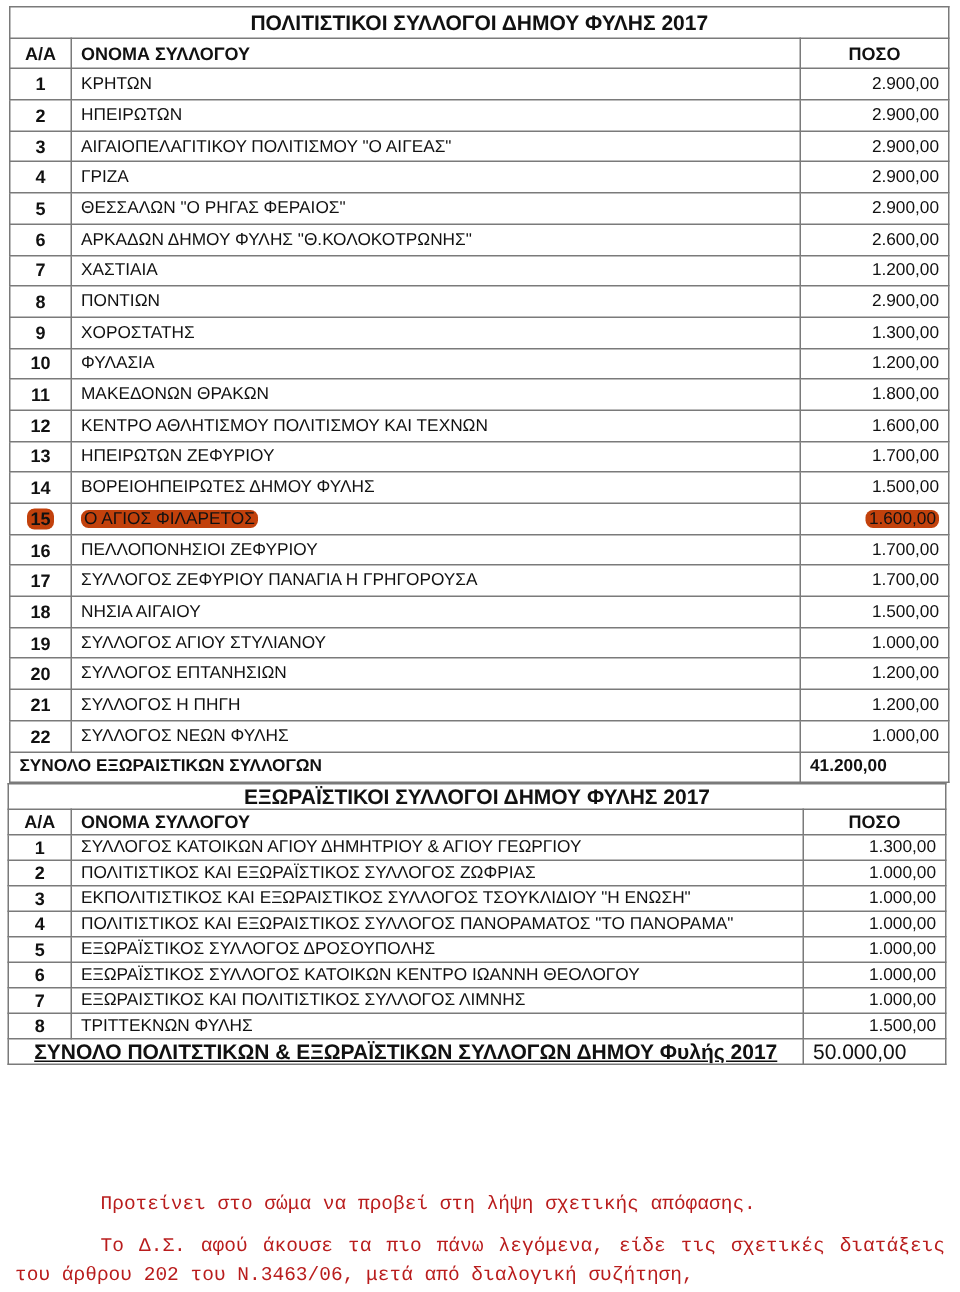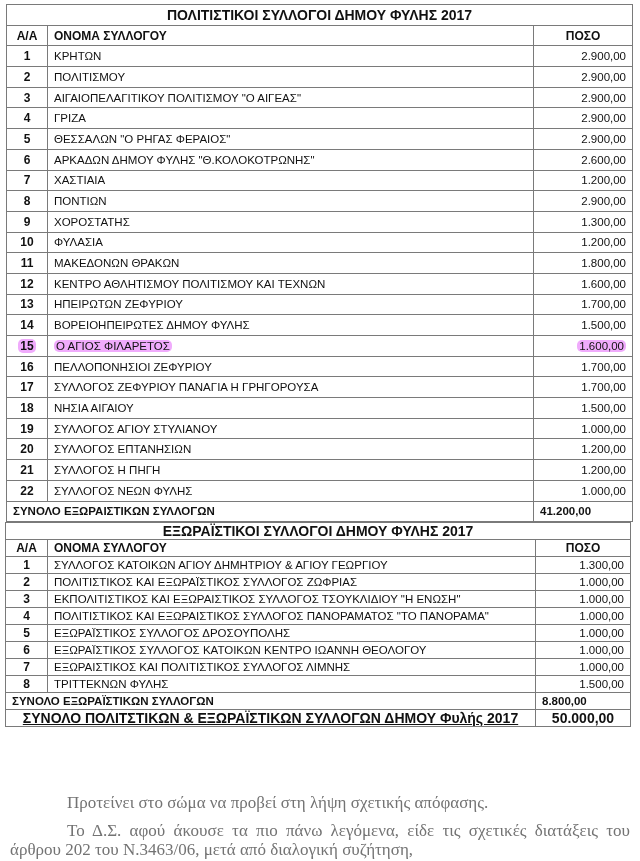--- a/index.html
+++ b/index.html
@@ -27,33 +27,33 @@
   td.title { text-align: center; font-weight: bold; font-size: 14px; }
   td.hdr-num { text-align: center; font-weight: bold; font-size: 12px; }
   td.hdr-name { font-weight: bold; font-size: 12px; padding-left: 14px; margin-left: 42px; }
   td.hdr-amt { text-align: center; font-weight: bold; font-size: 12px; }
   td.num { text-align: center; font-weight: bold; font-size: 12px; }
   td.name { padding-left: 14px; margin-top: 16px; }
   td.amt { text-align: right; padding-right: 14px; }
   td.sum-label { text-align: left; font-weight: bold; padding-right: 8px; }
   td.sum-amt { text-align: left; font-weight: bold; }
   td.grand-label { text-align: center; font-weight: bold; font-size: 14px; text-decoration: underline; }
-  td.grand-amt { text-align: center; font-weight: bold; font-size: 14px; }
+  td.grand-amt { text-align: left; font-weight: normal; font-size: 14px; }
 
   .hl {
-    background: #f0abfc;
+    background: #c2410c;
     border-radius: 5px;
     padding: 0 2px;
   }
 
   .para {
     position: absolute;
-    font-family: Liberation Serif, serif;
-    font-size: 17px;
-    color: #737373;
+    font-family: Liberation Mono, monospace;
+    font-size: 13px;
+    color: #b91c1c;
     line-height: 19px;
   }
   #p1 { left: 10px; top: 793px; text-indent: 57px; width: 620px; }
   #p2 { left: 10px; top: 821px; text-indent: 57px; width: 620px; text-align: justify; }
 </style>
 </head>
 <body>
 
 <table class="assoc" id="t1">
   <colgroup>
@@ -70,21 +70,21 @@
       <td class="hdr-name">ΟΝΟΜΑ ΣΥΛΛΟΓΟΥ</td>
       <td class="hdr-amt">ΠΟΣΟ</td>
     </tr>
   <tr>
         <td class="num">1</td>
         <td class="name">ΚΡΗΤΩΝ</td>
         <td class="amt">2.900,00</td>
       </tr>
       <tr>
         <td class="num">2</td>
-        <td class="name">ΠΟΛΙΤΙΣΜΟΥ</td>
+        <td class="name">ΗΠΕΙΡΩΤΩΝ</td>
         <td class="amt">2.900,00</td>
       </tr>
       <tr>
         <td class="num">3</td>
         <td class="name">ΑΙΓΑΙΟΠΕΛΑΓΙΤΙΚΟΥ ΠΟΛΙΤΙΣΜΟΥ "Ο ΑΙΓΕΑΣ"</td>
         <td class="amt">2.900,00</td>
       </tr>
       <tr>
         <td class="num">4</td>
         <td class="name">ΓΡΙΖΑ</td>
@@ -236,24 +236,20 @@
         <td class="num">7</td>
         <td class="name">ΕΞΩΡΑΙΣΤΙΚΟΣ ΚΑΙ ΠΟΛΙΤΙΣΤΙΚΟΣ ΣΥΛΛΟΓΟΣ ΛΙΜΝΗΣ</td>
         <td class="amt">1.000,00</td>
       </tr>
       <tr>
         <td class="num">8</td>
         <td class="name">ΤΡΙΤΤΕΚΝΩΝ ΦΥΛΗΣ</td>
         <td class="amt">1.500,00</td>
       </tr>
       <tr>
-        <td class="sum-label" colspan="2">ΣΥΝΟΛΟ ΕΞΩΡΑΪΣΤΙΚΩΝ ΣΥΛΛΟΓΩΝ</td>
-        <td class="sum-amt">8.800,00</td>
-      </tr>
-      <tr>
         <td class="grand-label" colspan="2">ΣΥΝΟΛΟ ΠΟΛΙΤΣΤΙΚΩΝ &amp; ΕΞΩΡΑΪΣΤΙΚΩΝ ΣΥΛΛΟΓΩΝ ΔΗΜΟΥ Φυλής 2017</td>
         <td class="grand-amt">50.000,00</td>
       </tr>
     </tbody>
 </table>
 
 <p class="para" id="p1">Προτείνει στο σώμα να προβεί στη λήψη σχετικής απόφασης.</p>
 <p class="para" id="p2">Το Δ.Σ. αφού άκουσε τα πιο πάνω λεγόμενα, είδε τις σχετικές διατάξεις του άρθρου 202 του Ν.3463/06, μετά από διαλογική συζήτηση,</p>
 
 </body></html>

